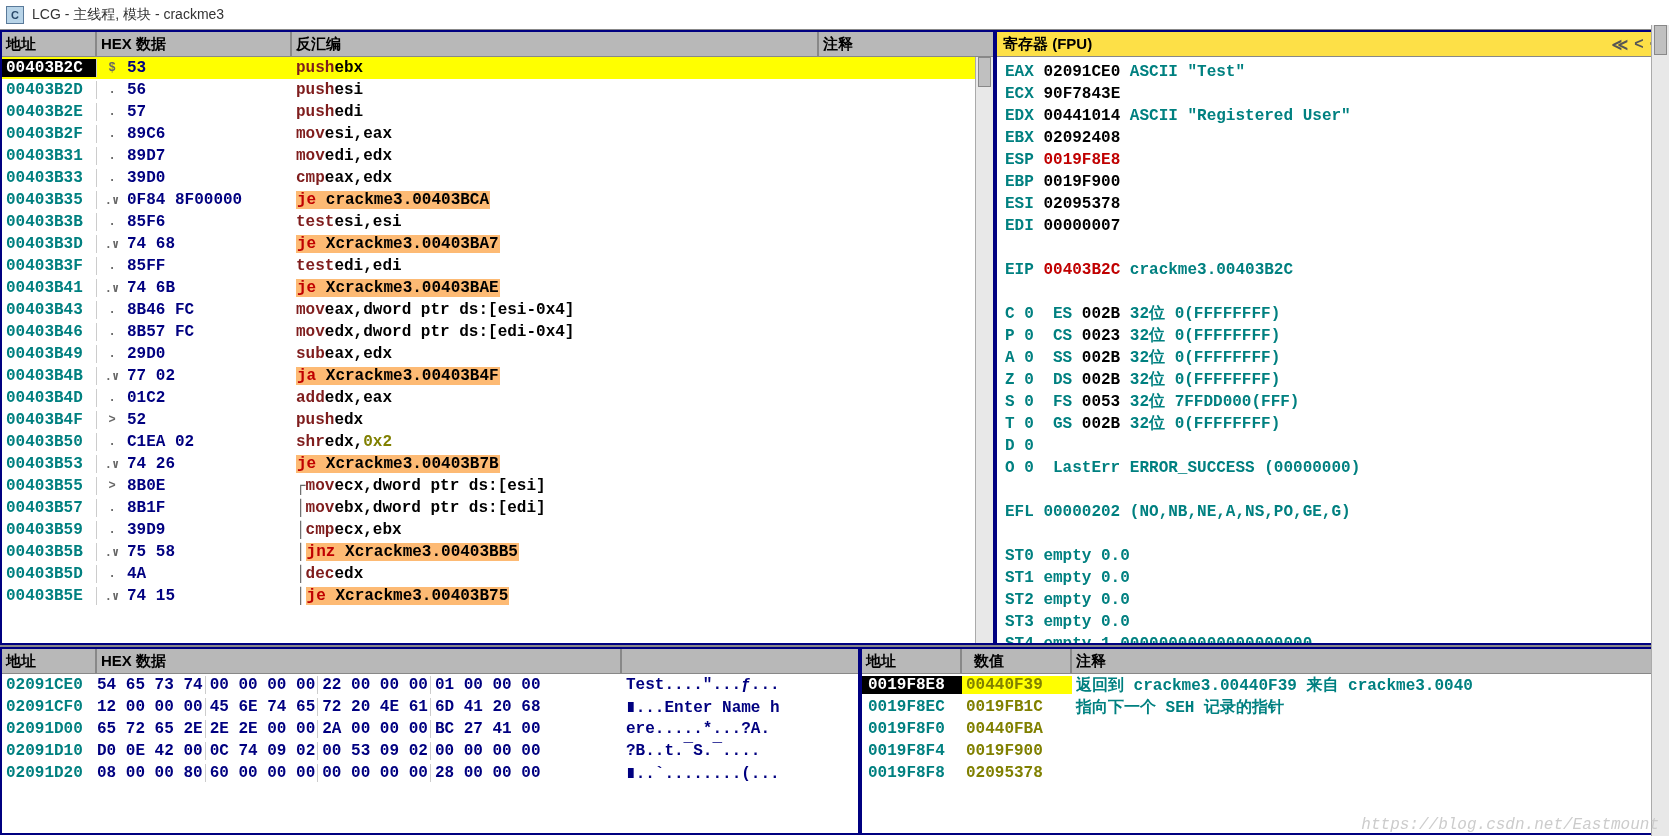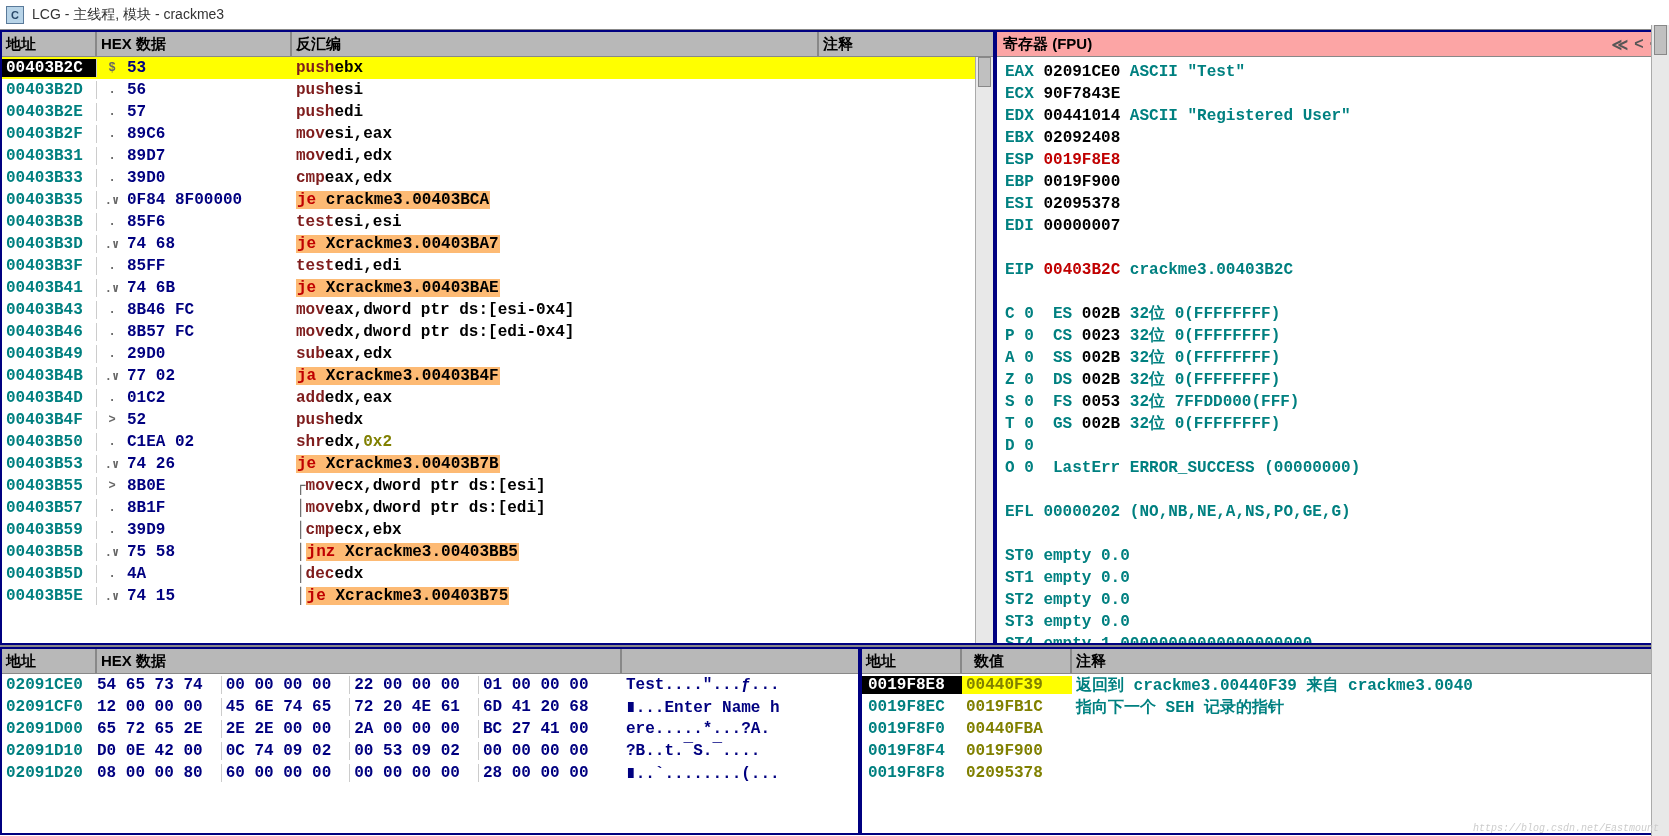--- a/index.html
+++ b/index.html
@@ -24,51 +24,51 @@
 .dcol-comment{width:230px}
 .mnemonic{color:#7f1d1d}
 .mred{color:#c00000}
 .hl{background:#fdba74;padding:0 1px}
 .operand{color:#000}
 .num{color:#808000}
 .drow-border{border-right:1px solid #ccc}
 .scrollbar-v{position:absolute;right:0;top:25px;bottom:0;width:18px;background:#e8e8e8;border-left:1px solid #aaa}
 .scroll-thumb{position:absolute;top:0;left:2px;right:2px;height:30px;background:#c0c0c0;border:1px solid #888}
 .regs{flex:1;border:2px solid #000080;display:flex;flex-direction:column;font-weight:bold}
-.regs-header{height:25px;background:#fca5a5;border-bottom:1px solid #888;display:flex;align-items:center;padding-left:6px;font-family:Tahoma,sans-serif;font-size:15px;font-weight:bold;color:#000}
+.regs-header{height:25px;background:#fde047;border-bottom:1px solid #888;display:flex;align-items:center;padding-left:6px;font-family:Tahoma,sans-serif;font-size:15px;font-weight:bold;color:#000}
 .nav-arrows{margin-left:auto;display:flex;gap:6px;padding-right:8px;font-family:sans-serif;font-size:16px;color:#555}
 .regs-body{flex:1;padding:4px 8px;line-height:22px;overflow:hidden}
 .regline{white-space:pre;color:#008080}
 .regval{color:#000}
 .regred{color:#c00000}
 .bottom{display:flex;height:190px;border-top:2px solid #888}
 .hexdump{width:860px;border:2px solid #000080;display:flex;flex-direction:column;font-weight:bold}
 .hex-header{display:flex;height:25px;background:#b8b8b8;border-bottom:1px solid #888;font-family:Tahoma,sans-serif;font-size:15px;font-weight:bold}
 .hh-addr{width:95px;padding-left:4px;border-right:2px solid #888;display:flex;align-items:center}
 .hh-hex{width:525px;padding-left:4px;border-right:2px solid #888;display:flex;align-items:center}
 .hh-ascii{flex:1;padding-left:4px;display:flex;align-items:center}
 .hex-body{flex:1;overflow:hidden}
 .hrow{display:flex;height:22px;align-items:center}
 .hcol-addr{width:95px;padding-left:4px;color:#008080}
 .hcol-hex{width:525px;color:#000080;white-space:pre}
 .hcol-ascii{flex:1;color:#000080;white-space:pre;padding-left:4px}
-.hex-sep{border-left:1px solid #ccc;padding-left:4px;margin-left:18px}
+.hex-sep{border-left:1px solid #ccc;padding-left:4px;margin-left:2px}
 .stack{flex:1;border:2px solid #000080;display:flex;flex-direction:column;font-weight:bold}
 .stack-header{display:flex;height:25px;background:#b8b8b8;border-bottom:1px solid #888;font-family:Tahoma,sans-serif;font-size:15px;font-weight:bold}
 .sh-addr{width:100px;padding-left:4px;border-right:2px solid #888;display:flex;align-items:center}
 .sh-val{width:110px;padding-left:12px;border-right:2px solid #888;display:flex;align-items:center}
 .sh-cmt{flex:1;padding-left:4px;display:flex;align-items:center}
 .stack-body{flex:1;overflow:hidden}
 .srow{display:flex;height:22px;align-items:center}
 .scol-addr{width:100px;padding-left:6px;color:#008080}
 .srow.sel .scol-addr{background:#000;color:#fff}
 .scol-val{width:110px;padding-left:4px;color:#808000}
 .srow.sel .scol-val{background:#ffff00}
 .scol-cmt{flex:1;padding-left:4px;color:#008080;white-space:nowrap;overflow:hidden}
-.watermark{position:absolute;right:10px;bottom:2px;font-size:10px;color:#ccc;font-style:italic}
+.watermark{position:absolute;right:10px;bottom:2px;font-size:16px;color:#ccc;font-style:italic}
 </style>
 </head>
 <body>
 
 <div class="title-bar">
   <div class="title-icon">C</div>
   <span>LCG -  主线程, 模块 - crackme3</span>
 </div>
 
 <div class="main">

